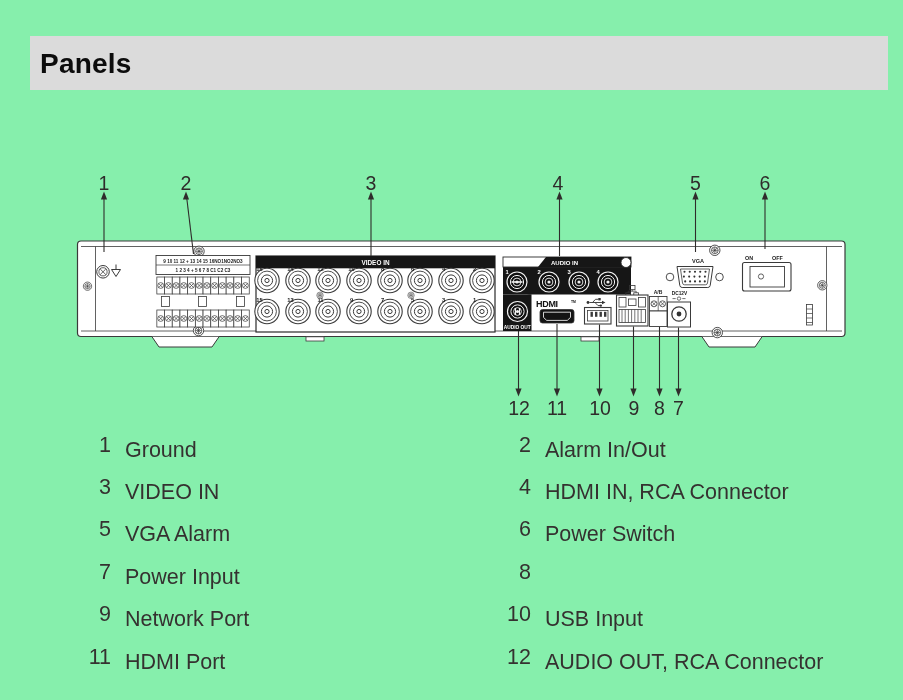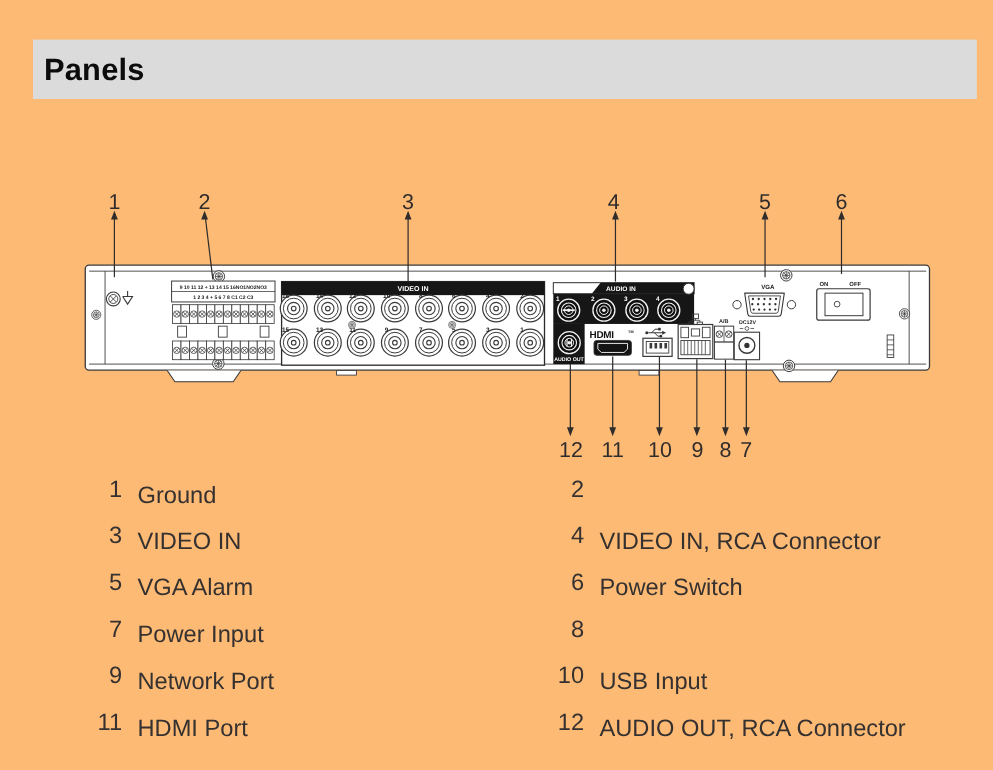--- a/index.html
+++ b/index.html
@@ -1,16 +1,16 @@
 <!DOCTYPE html>
 <html><head>
 <meta charset="utf-8">
 <style>
   html,body{margin:0;padding:0;background:#fff;}
-  .page{position:relative;width:903px;height:700px;background:#fdba74;overflow:hidden;
+  .page{position:relative;width:903px;height:700px;background:#86efac;overflow:hidden;
         font-family:"Liberation Sans",sans-serif;}
   .header-bar{position:absolute;left:30px;top:36px;width:858px;height:54px;
         background:#dbdbdb;}
   .header-title{position:absolute;left:10px;top:0;height:54px;line-height:56px;
         font-size:28px;font-weight:bold;color:#0c0c0c;letter-spacing:0.2px;}
   svg.diagram{position:absolute;left:0;top:0;}
   .legend-col{position:absolute;top:424px;}
   .legend-col.left{left:60px;}
   .legend-col.right{left:480px;}
   .legend-row{height:42.4px;display:flex;align-items:center;
@@ -405,24 +405,25 @@
     </div>
     <div class="legend-row">
       <span class="legend-num">11</span>
       <span class="legend-label">HDMI Port</span>
     </div>
   </div>
 
   <div class="legend-col right">
     <div class="legend-row">
       <span class="legend-num">2</span>
+      <span class="legend-label">Alarm In/Out</span>
     </div>
     <div class="legend-row">
       <span class="legend-num">4</span>
-      <span class="legend-label">VIDEO IN, RCA Connector</span>
+      <span class="legend-label">HDMI IN, RCA Connector</span>
     </div>
     <div class="legend-row">
       <span class="legend-num">6</span>
       <span class="legend-label">Power Switch</span>
     </div>
     <div class="legend-row">
       <span class="legend-num">8</span>
     </div>
     <div class="legend-row">
       <span class="legend-num">10</span>

